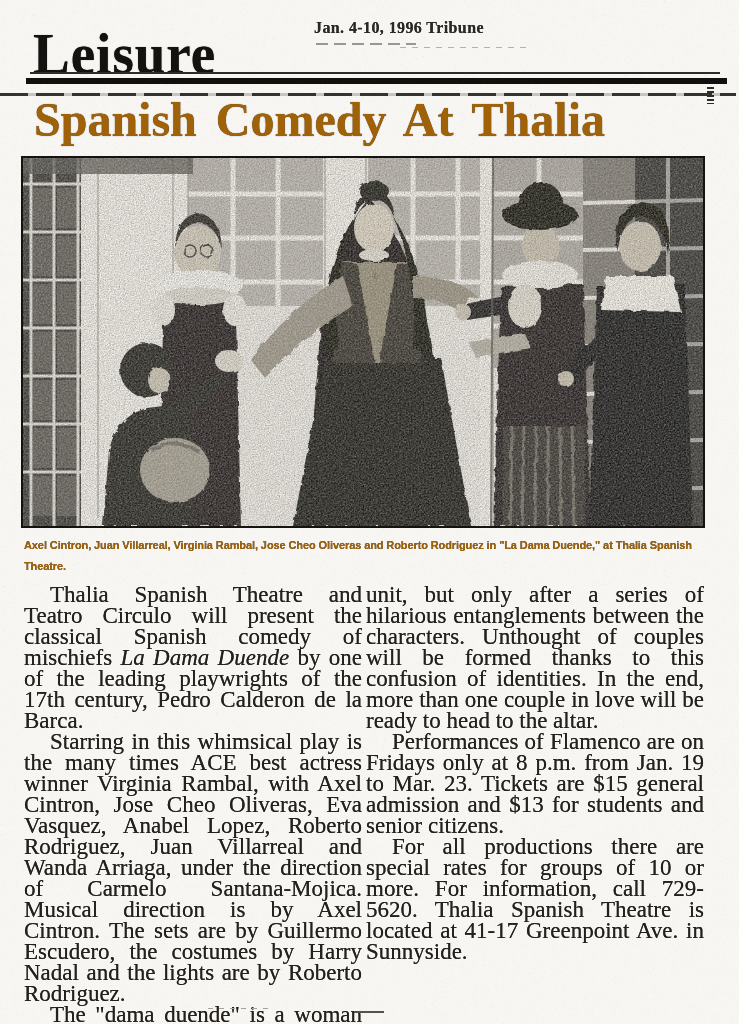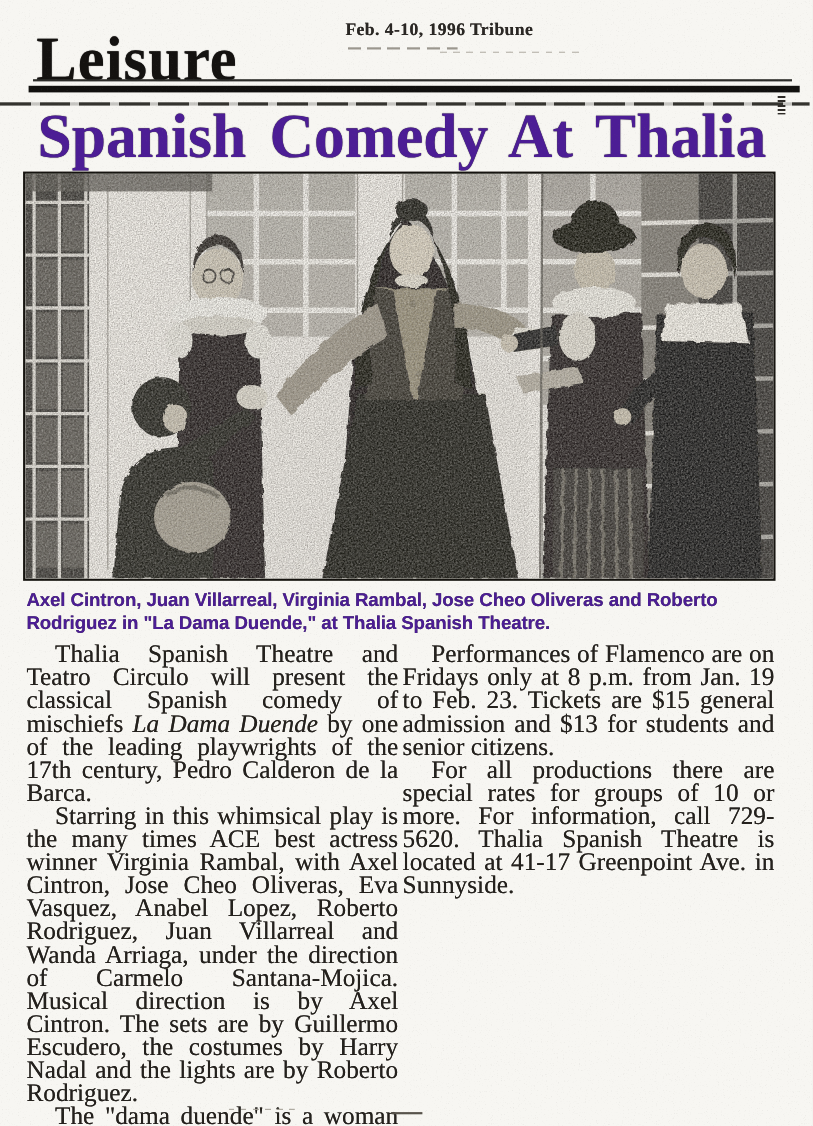--- a/index.html
+++ b/index.html
@@ -14,35 +14,35 @@
             background:repeating-linear-gradient(90deg,#9b978e 0 12px,transparent 12px 18px);}
   .dateline-underline2{position:absolute;top:47px;left:400px;width:130px;height:1px;
             background:repeating-linear-gradient(90deg,#b5b1a8 0 6px,transparent 6px 12px);}
   .section-title{position:absolute;top:26px;left:33px;font-size:55px;font-weight:700;
             line-height:1;letter-spacing:1px;color:#141210;transform:scaleY(1.04);
             text-shadow:0 0 .7px rgba(20,18,16,.9);}
   .rule-a{position:absolute;top:72px;left:30px;width:690px;height:2px;background:#2c2c29;}
   .rule-b{position:absolute;top:78px;left:26px;width:701px;height:6px;background:#11100e;}
   .rule-c{position:absolute;top:93px;left:0;width:736px;height:3px;
           background:repeating-linear-gradient(90deg,#34332e 0 28px,rgba(52,51,46,.25) 28px 36px);}
-  .headline{position:absolute;top:96px;left:34px;width:690px;font-size:56px;font-weight:700;
-            line-height:1;color:#4c1d95;word-spacing:7px;transform:scaleY(1.02);
+  .headline{position:absolute;top:96px;left:34px;width:690px;font-size:48px;font-weight:700;
+            line-height:1;color:#a16207;word-spacing:7px;transform:scaleY(1.02);
             text-shadow:0 0 .8px rgba(19,17,16,.9);}
   .margin-mark{position:absolute;top:87px;left:707px;width:7px;height:17px;
             background:repeating-linear-gradient(180deg,#2e2b27 0 2px,transparent 2px 4px);}
 
   
   .photo{position:absolute;top:156px;left:21px;width:680px;height:368px;
          border:2px solid #15130f;background:#ddd9d1;}
   .photo svg{display:block;}
 
   
   .caption{position:absolute;top:535px;left:24px;width:698px;
-           font-family:"Liberation Sans", sans-serif;font-weight:700;font-size:17px;
-           line-height:21px;color:#4c1d95;letter-spacing:-.1px;
+           font-family:"Liberation Sans", sans-serif;font-weight:700;font-size:11px;
+           line-height:21px;color:#a16207;letter-spacing:-.1px;
            text-shadow:0 0 .5px rgba(26,24,21,.8);}
 
   
   .columns{position:absolute;top:584px;left:24px;width:694px;display:flex;gap:4px;
            font-size:23px;line-height:21px;text-align:justify;
            text-shadow:0 0 .55px rgba(36,33,29,.85);}
   .col{width:338px;}
   .col p{margin:0;text-indent:26px;}
   .col p.no-indent{text-indent:0;}
   .col i{font-style:italic;}
@@ -51,21 +51,21 @@
   .end-dash2{position:absolute;top:1008px;left:208px;width:60px;height:1px;
              background:repeating-linear-gradient(90deg,#a7a399 0 5px,transparent 5px 11px);}
 
   .grain{position:absolute;inset:0;pointer-events:none;opacity:.5;}
 </style>
 </head>
 <body>
 
 <div class="page">
 
-  <div class="dateline">Feb. 4-10, 1996 Tribune</div>
+  <div class="dateline">Jan. 4-10, 1996 Tribune</div>
   <div class="dateline-underline"></div>
   <div class="dateline-underline2"></div>
 
   <div class="section-title">Leisure</div>
   <div class="rule-a"></div>
   <div class="rule-b"></div>
   <div class="rule-c"></div>
 
   <h1 class="headline" style="margin:0;">Spanish Comedy At Thalia</h1>
   <div class="margin-mark"></div>
@@ -259,21 +259,22 @@
 
   <p class="caption" style="margin:0;">Axel Cintron, Juan Villarreal, Virginia Rambal, Jose Cheo Oliveras and Roberto Rodriguez in "La Dama Duende," at Thalia Spanish Theatre.</p>
 
   <div class="columns">
     <div class="col">
       <p><span>Thalia Spanish Theatre and Teatro Circulo will present the classical Spanish comedy of mischiefs </span><i>La Dama Duende</i><span> by one of the leading playwrights of the 17th century, Pedro Calderon de la Barca.</span></p>
       <p>Starring in this whimsical play is the many times ACE best actress winner Virginia Rambal, with Axel Cintron, Jose Cheo Oliveras, Eva Vasquez, Anabel Lopez, Roberto Rodriguez, Juan Villarreal and Wanda Arriaga, under the direction of Carmelo Santana-Mojica. Musical direction is by Axel Cintron. The sets are by Guillermo Escudero, the costumes by Harry Nadal and the lights are by Roberto Rodriguez.</p>
       <p>The "dama duende" is a woman who leaves anonymous love letters to the man she is in love with. Her identity remains such a mystery to him that he will even doubt her existence; he will suspect her to be a ghost, a spirit. The lovers finally will</p>
     </div>
     <div class="col">
-      <p>Performances of Flamenco are on Fridays only at 8 p.m. from Jan. 19 to Feb. 23. Tickets are $15 general admission and $13 for students and senior citizens.</p>
+      <p class="no-indent">unit, but only after a series of hilarious entanglements between the characters. Unthought of couples will be formed thanks to this confusion of identities. In the end, more than one couple in love will be ready to head to the altar.</p>
+      <p>Performances of Flamenco are on Fridays only at 8 p.m. from Jan. 19 to Mar. 23. Tickets are $15 general admission and $13 for students and senior citizens.</p>
       <p>For all productions there are special rates for groups of 10 or more. For information, call 729-5620. Thalia Spanish Theatre is located at 41-17 Greenpoint Ave. in Sunnyside.</p>
     </div>
   </div>
 
   <div class="end-dash"></div>
   <div class="end-dash2"></div>
 
   <svg class="grain" width="739" height="1024">
     <filter id="pagegrain">
       <feTurbulence type="fractalNoise" baseFrequency="0.9" numOctaves="2" seed="11" result="t"></feTurbulence>

